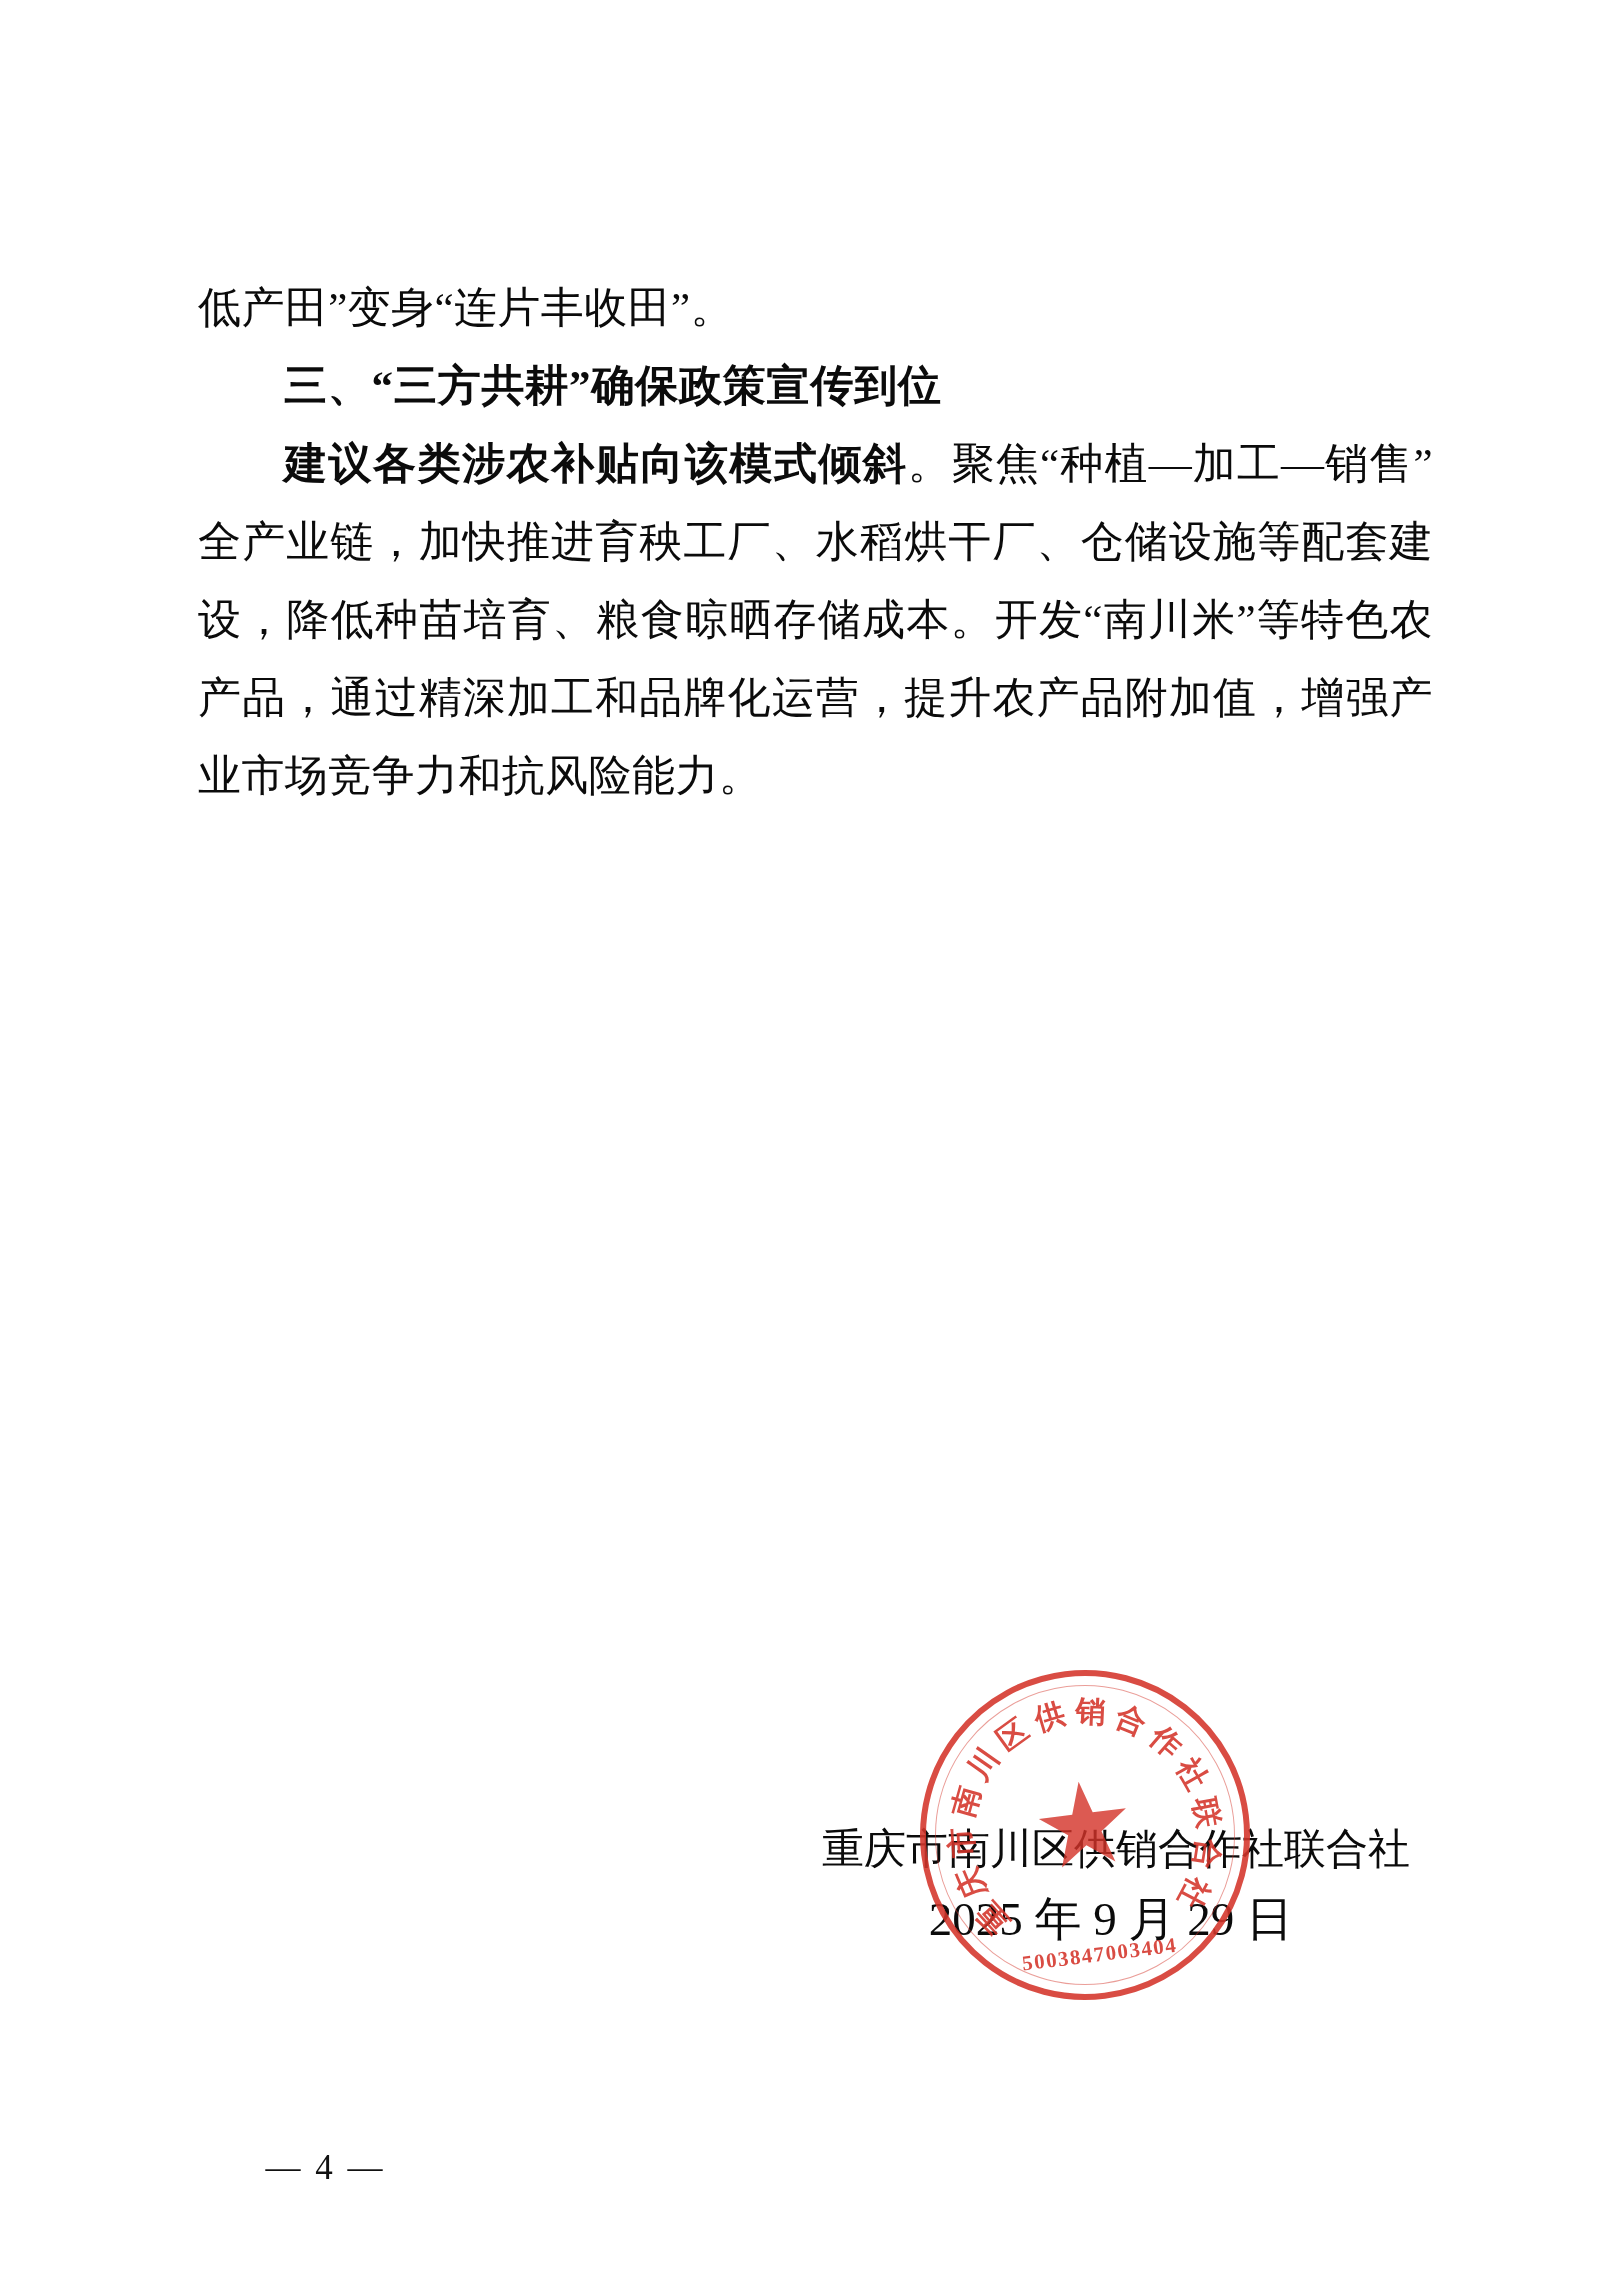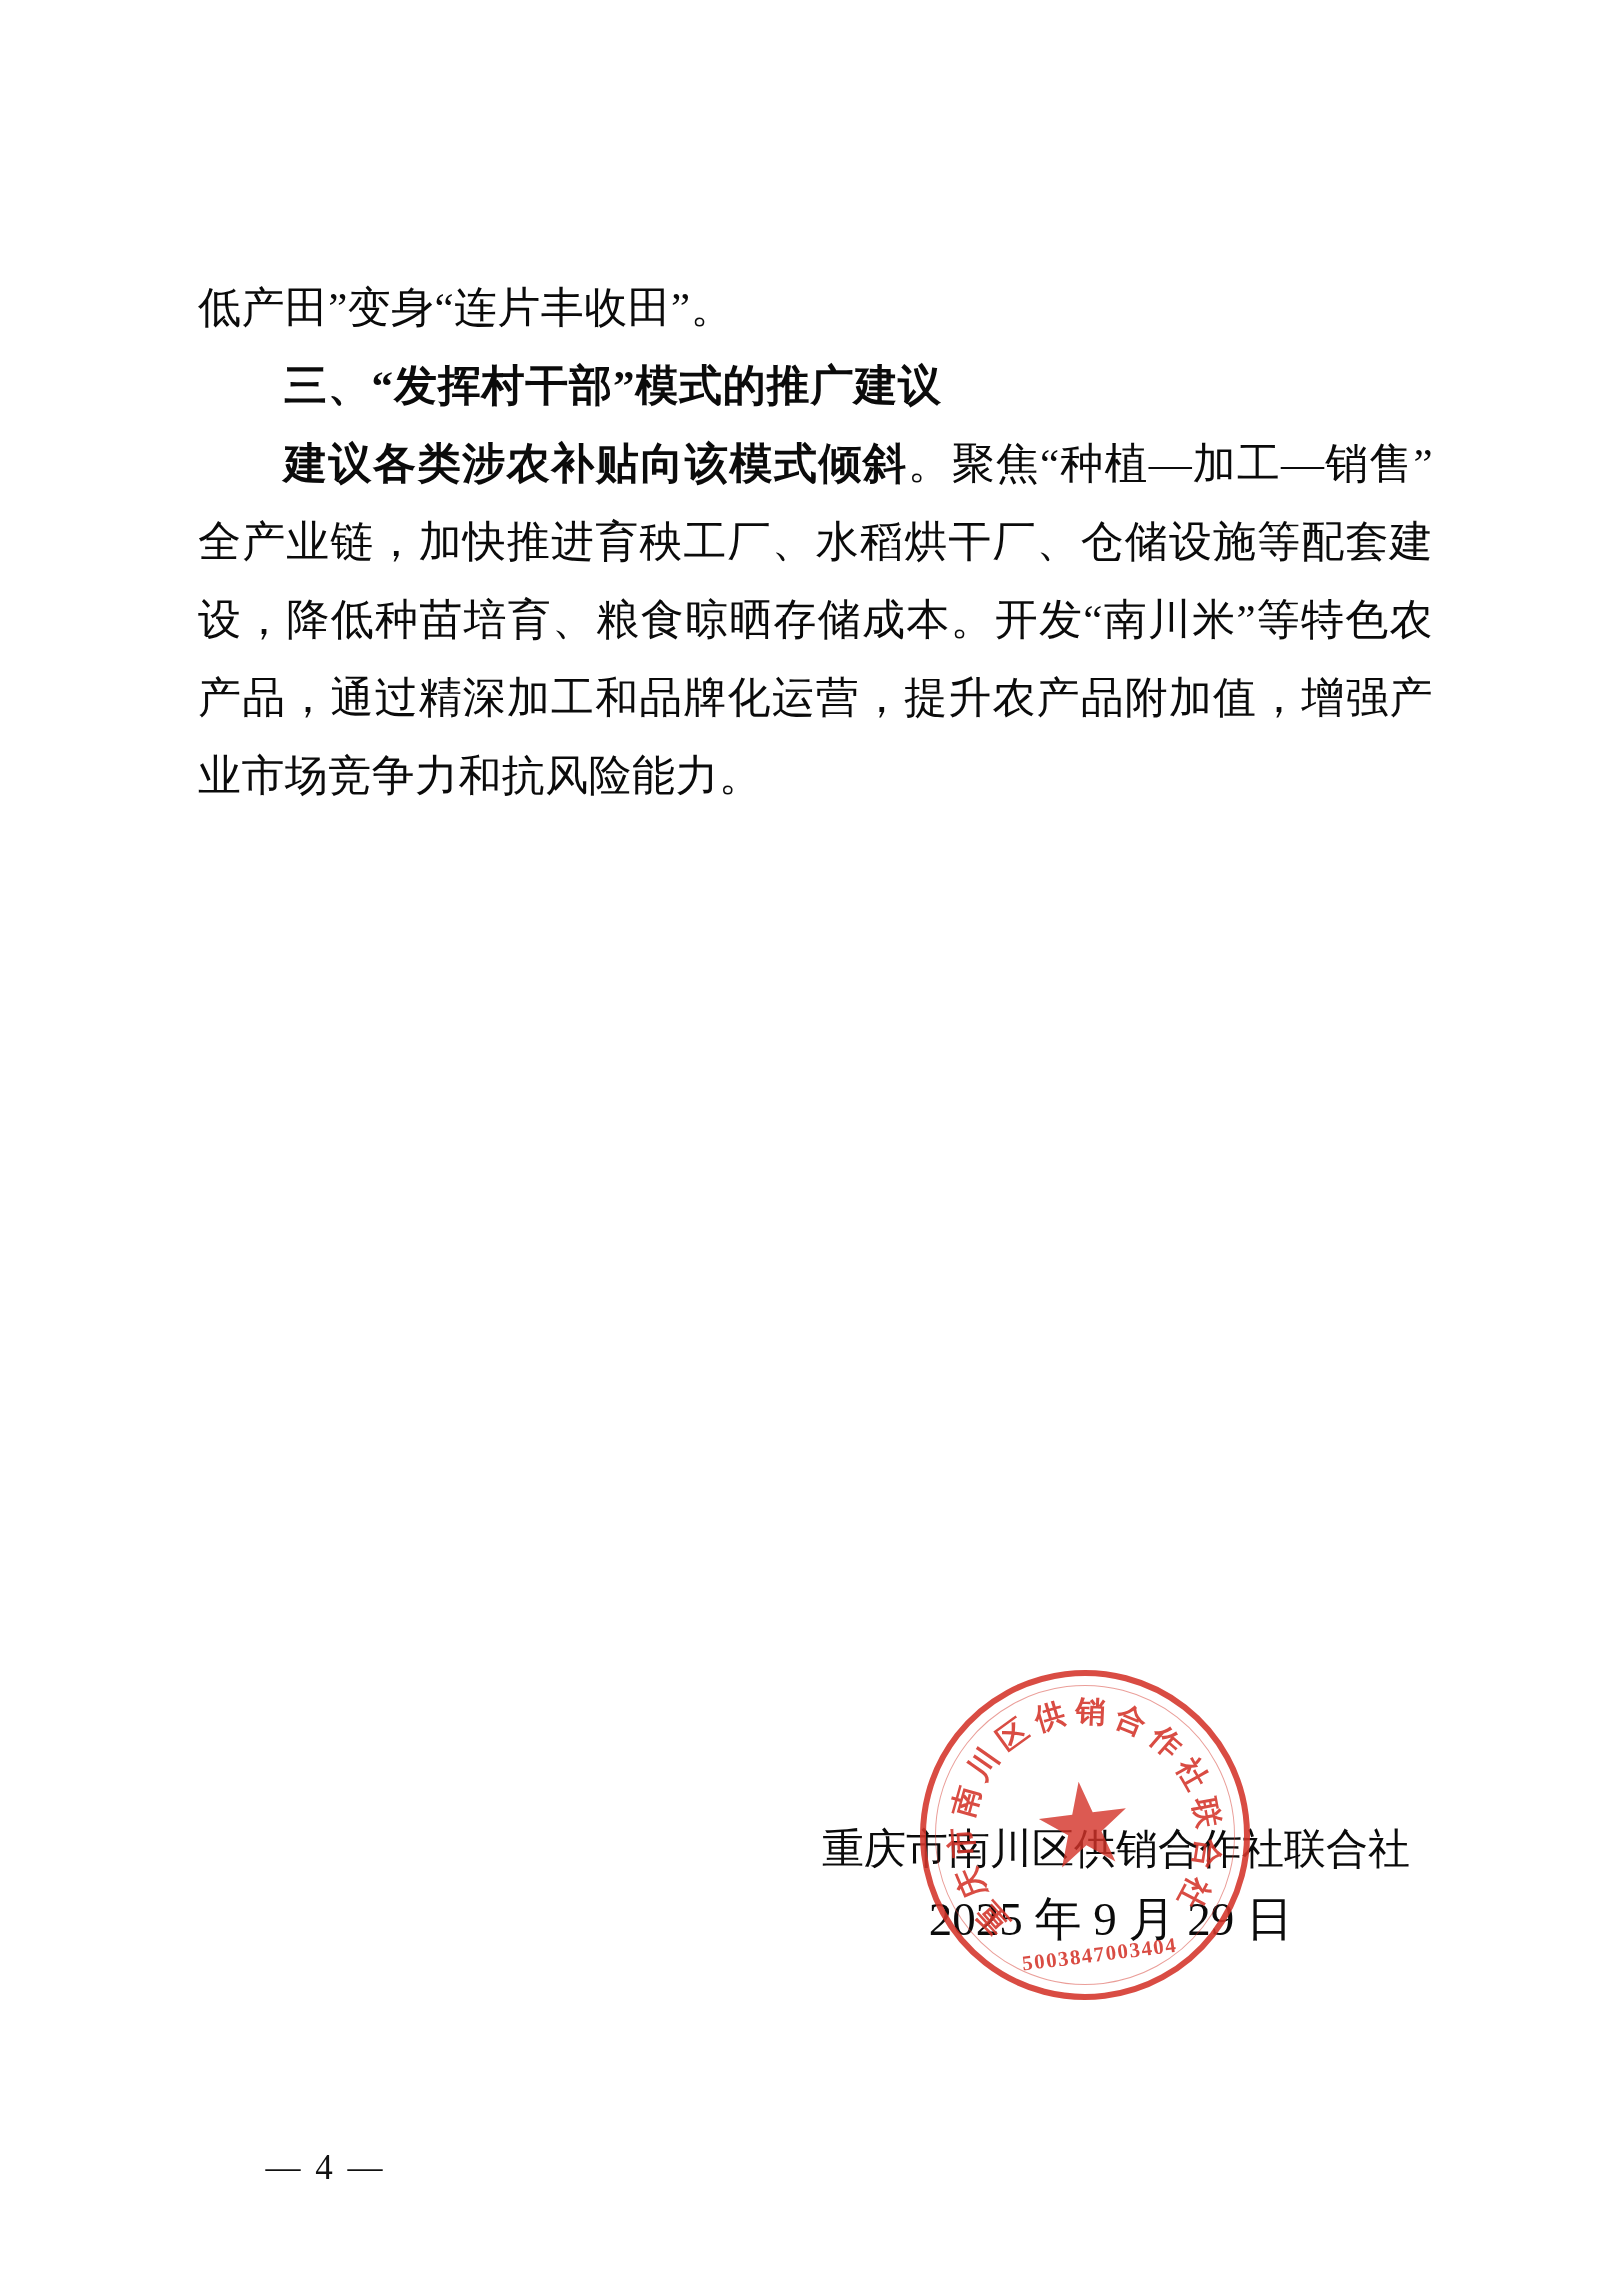--- a/index.html
+++ b/index.html
@@ -164,21 +164,21 @@
 </style>
 </head>
 <body>
 
 <div class="page">
 
   <div class="content">
 
     <p class="para">低产田”变身“连片丰收田”。</p>
 
-    <p class="section-heading">三、“发挥村干部”模式的推广建议</p>
+    <p class="section-heading">三、“三方共耕”确保政策宣传到位</p>
 
 
     <p class="para indent"><span class="lead">建议各类涉农补贴向该模式倾斜</span><span>。聚焦“种植—加工—销售”全产业链，加快推进育秧工厂、水稻烘干厂、仓储设施等配套建设，降低种苗培育、粮食晾晒存储成本。开发“南川米”等特色农产品，通过精深加工和品牌化运营，提升农产品附加值，增强产业市场竞争力和抗风险能力。</span></p>
 
 
   </div>
 
   <div class="sign-block">
     <div class="sign-line">重庆市南川区供销合作社联合社</div>
     <div class="sign-date">2025 年 9 月 29 日</div>

